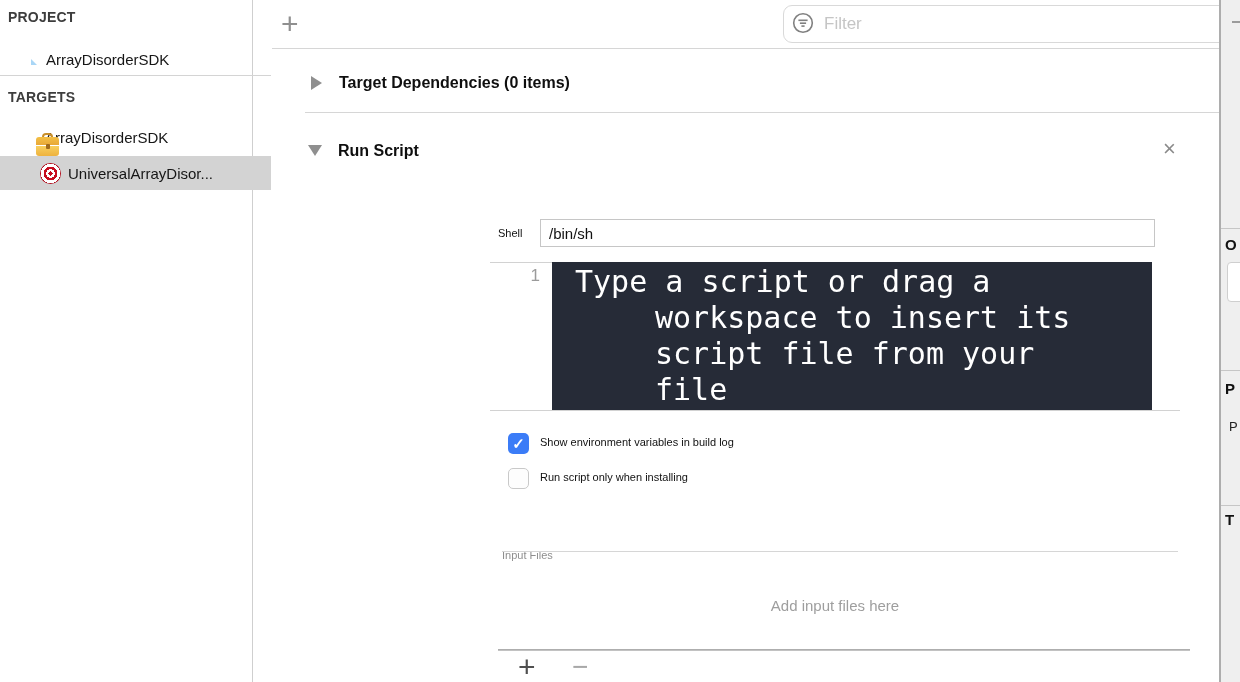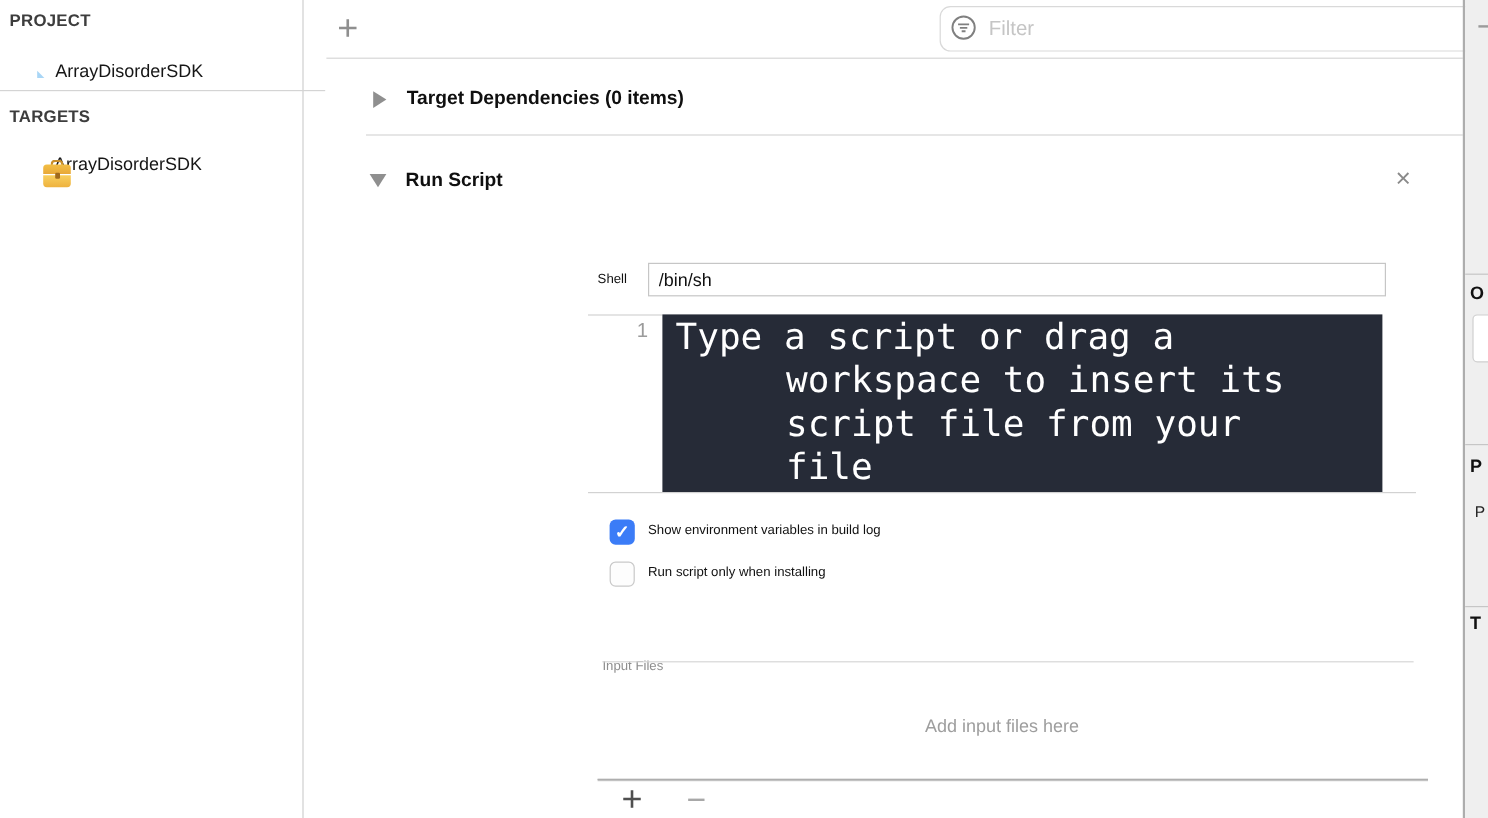--- a/index.html
+++ b/index.html
@@ -71,21 +71,21 @@
 
   
   #gutter-border-top { left:218px; top:262px; width:62px; height:1px; background:#d2d2d2; }
   #editor-border-bottom { left:218px; top:410px; width:690px; height:1px; background:#d2d2d2; }
   #line-number { left:218px; top:266px; width:56px; text-align:right; padding-right:6px;
     font-size:17px; color:#9b9b9b; }
   #code-block { left:280px; top:262px; width:600px; height:148px; background:#262b37;
     color:#ffffff; font-family:"DejaVu Sans Mono", monospace; font-size:30px; line-height:36px;
     padding-top:2px; overflow:hidden; }
   .code-line { padding-left:103px; white-space:pre; }
-  .code-line.first { padding-left:11px; }
+  .code-line.first { padding-left:11px;margin-left:12px; }
 
   
   .checkbox { position:absolute; width:21px; height:21px; border-radius:5px; }
   .checkbox.checked { background:#3b7cf7; color:#fff; font-size:15px; font-weight:bold;
     text-align:center; line-height:21px; }
   .checkbox.unchecked { background:#fdfdfd; border:1px solid #c9c9c9; }
 
   #empty-hint { left:218px; top:597px; width:690px; text-align:center; font-size:15px; color:#9e9e9e; }
 
   #footer-divider { left:226px; top:649px; width:952px; height:2px; background:#c2c2c2;
@@ -122,20 +122,26 @@
 
     <div class="abs side-hdr" style="left:8px; top:89px;">TARGETS</div>
 
     <div class="side-row" style="top:120px;">
       <span style="margin-left:36px;">
         <span class="toolbox-icon"><span class="handle"></span><span class="lid"></span><span class="body"></span><span class="latch"></span></span>
       </span>
       <span class="side-label" style="margin-left:9px;">ArrayDisorderSDK</span>
     </div>
 
+    <div class="side-row selected" style="top:156px;">
+      <span style="margin-left:40px;">
+        <span class="target-icon" style="display:block;"></span>
+      </span>
+      <span class="side-label" style="margin-left:7px;">UniversalArrayDisor...</span>
+    </div>
   </div>
 
   <div id="main" class="abs">
 
     <div id="add-phase" class="abs">+</div>
     <input id="filter-field" class="abs" type="text" value="" placeholder="Filter" style="">
     <svg id="filter-icon" class="abs" width="22" height="22" viewBox="0 0 22 22">
       <circle cx="11" cy="11" r="9.3" fill="none" stroke="#808080" stroke-width="1.6"></circle>
       <line x1="6.4" y1="8.3" x2="15.6" y2="8.3" stroke="#808080" stroke-width="1.6"></line>
       <line x1="7.9" y1="11.2" x2="14.1" y2="11.2" stroke="#808080" stroke-width="1.6"></line>

